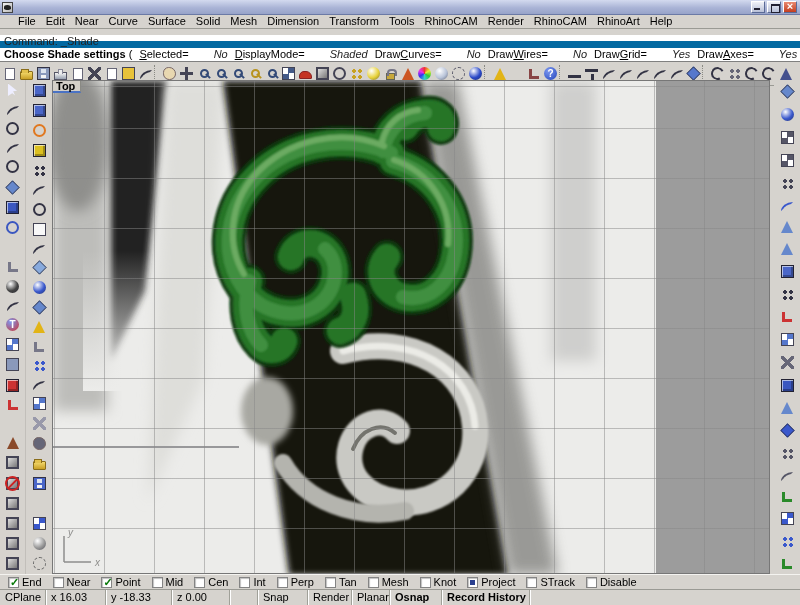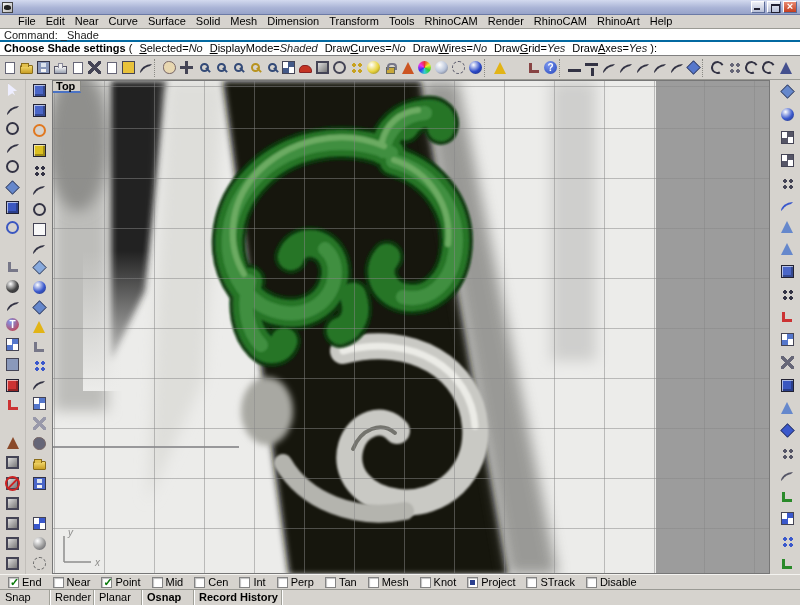--- a/index.html
+++ b/index.html
@@ -20,26 +20,26 @@
   .wbtn.min::after { content:""; position:absolute; left:2px; bottom:2px; width:6px; height:2px; background:#223; }
   .wbtn.restore::after { content:""; position:absolute; left:3px; top:2px; width:7px; height:6px; border:1px solid #223; border-top-width:2px; }
   .wbtn.close::after { content:"\00d7"; position:absolute; left:0; right:0; top:-2px; text-align:center; color:#fff; font:bold 11px/12px "Liberation Sans",sans-serif; }
 
   
   #menubar { height:14px; display:flex; align-items:center; padding:0 13px; background:#d6d3ce; border-bottom:1px solid #9a9a94; }
   .menu-item { padding:0 5px; font-size:11px; line-height:13px; white-space:nowrap; }
 
   
   #cmd { background:#fff; border-bottom:1px solid #808080; }
-  .cmd-row1 { height:13px; line-height:13px; padding:0 4px; border-bottom:2px solid #0369a1; white-space:nowrap; color:#222; }
+  .cmd-row1 { height:13px; line-height:13px; padding:0 4px; border-bottom:7px solid #0369a1; white-space:nowrap; color:#222;margin-top:6px; }
   .cmd-row2 { height:13px; line-height:13px; padding:0 4px; white-space:nowrap; }
   .cmd-bold { font-weight:bold; }
   .opt { margin-left:7px; }
   .opt .hot { text-decoration:underline; }
-  .opt em { font-style:italic; color:#222; }
+  .opt em { font-style:italic; color:#222;margin-left:25px; }
 
   
   #toolbar { height:24px; display:flex; align-items:center; padding:0 1px; background:#d6d3ce; border-bottom:1px solid #9a9a94; }
   .tbtn { width:17px; height:20px; display:flex; align-items:center; justify-content:center; flex:0 0 auto; }
   .tbtn.sep { width:7px; border-left:1px dotted #8a8a84; height:18px; }
 
   .toolcol { position:absolute; top:0; width:26px; height:494px; background:#d6d3ce; display:flex; flex-direction:column; align-items:center; }
   #leftcolA { left:0; border-right:1px solid #c2bfba; }
   #leftcolB { left:26px; }
   #rightcol { left:774px; }
@@ -671,20 +671,28 @@
     </span>
     <span class="osnap-item st-unchecked">
       <span class="cb"></span>
       <span>Disable</span>
     </span>
   </div>
 
 <div id="statusbar">
   <span style="display:flex;">
 
+  <span class="pane" style="width: 46px;"><span>CPlane</span></span>
+      <span class="pane" style="width: 60px;"><span>x 16.03</span></span>
+      <span class="pane" style="width: 66px;"><span>y -18.33</span></span>
+      <span class="pane" style="width: 58px;"><span>z 0.00</span></span>
+      <span class="pane" style="width: 28px;"><span></span></span>
+    </span>
+  <span style="display:flex;">
+
   <span class="pane" style="width: 50px;"><span>Snap</span></span>
       <span class="pane" style="width: 44px;"><span>Render</span></span>
-      <span class="pane" style="width: 48px;"><span>Planar</span></span>
+      <span class="pane" style="width: 38px;"><span>Planar</span></span>
       <span class="pane bold" style="width: 52px;"><span>Osnap</span></span>
       <span class="pane bold" style="width: 88px;"><span>Record History</span></span>
     </span>
   <span class="filler"></span>
 </div>
 
 </body></html>

